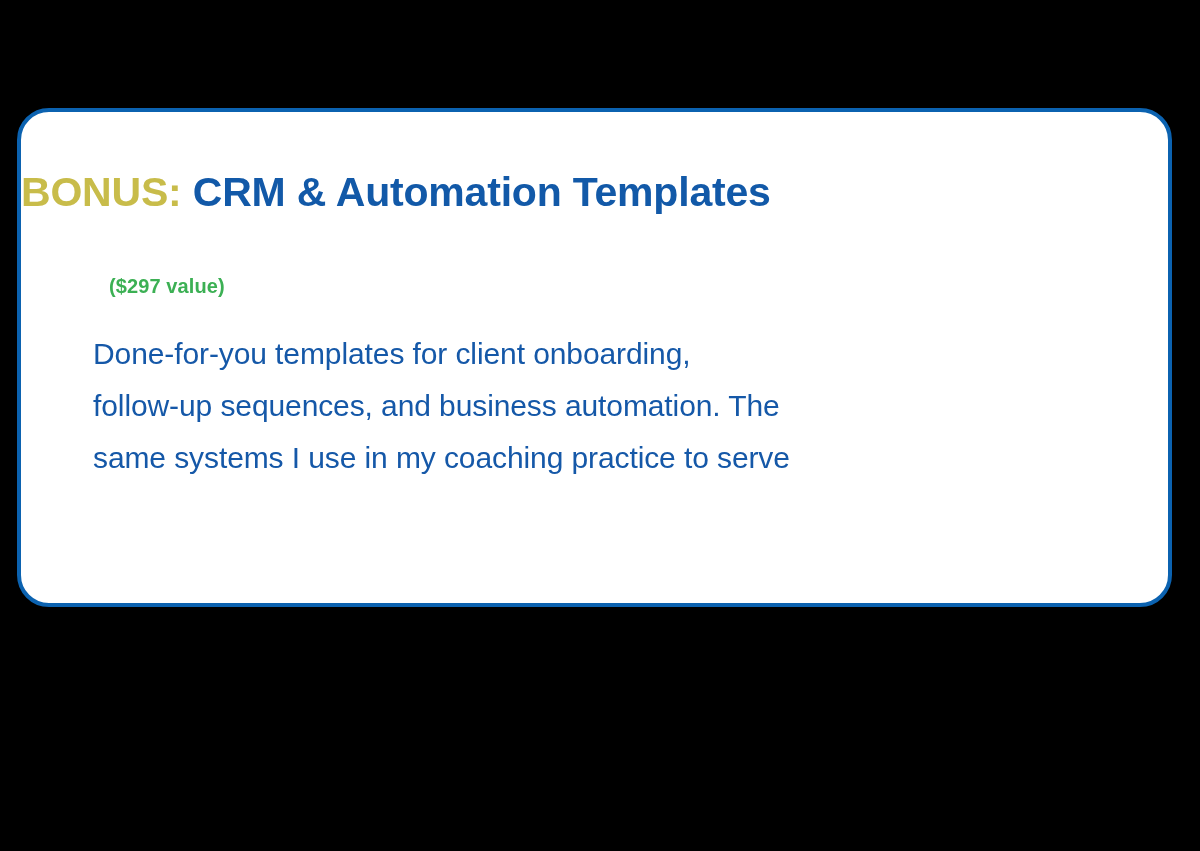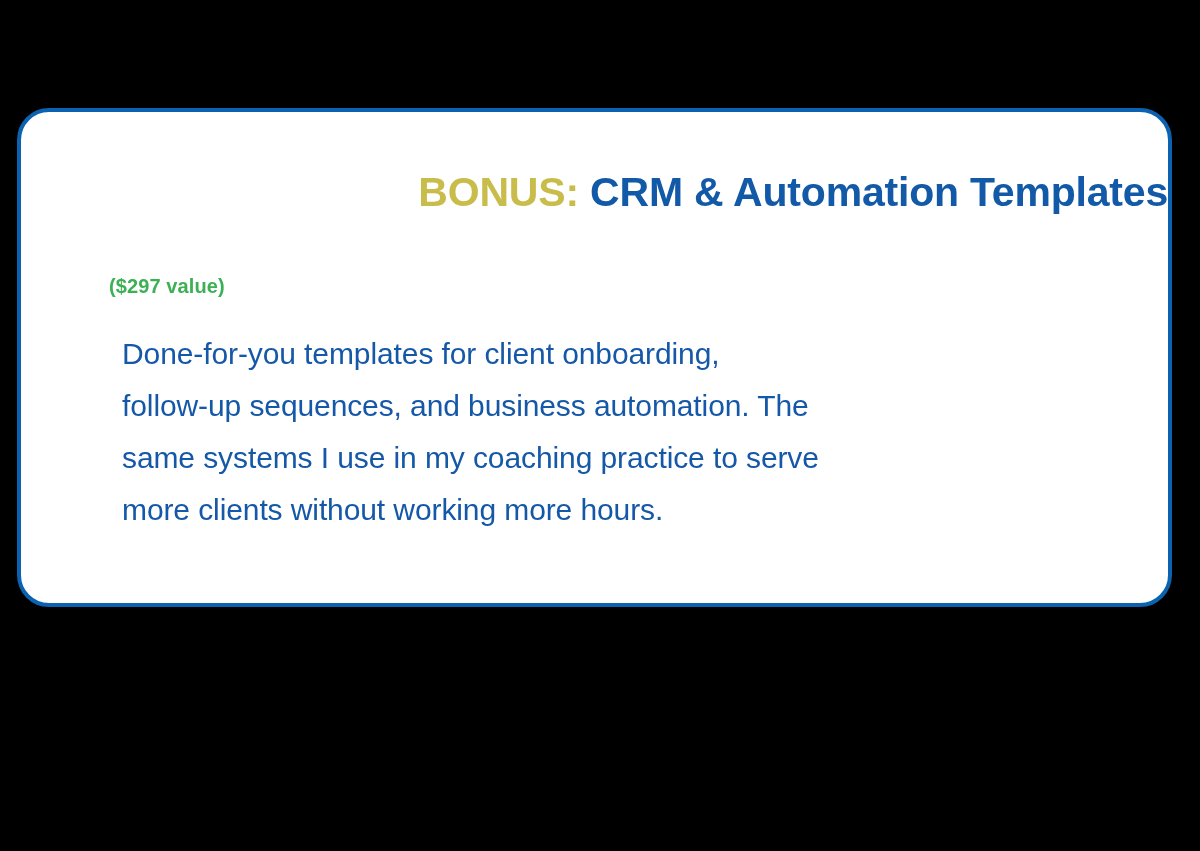--- a/index.html
+++ b/index.html
@@ -43,21 +43,21 @@
     height: 100%;
     box-sizing: border-box;
   }
 
   
   .card-heading {
     position: absolute;
     left: 0;
     right: 0;
     top: 57px;
-    text-align: right;
+    text-align: left;
     font-size: 41px;
     font-weight: bold;
     line-height: 1.15;
     letter-spacing: -0.2px;
     white-space: nowrap;
   }
   .heading-bonus {
     color: #c8bc4a;
   }
   .heading-title {
@@ -71,21 +71,21 @@
     top: 163px;
     font-size: 20px;
     font-weight: bold;
     color: #3cb054;
     letter-spacing: 0.1px;
   }
 
   
   .body-copy {
     position: absolute;
-    left: 101px;
+    left: 72px;
     top: 216px;
     width: 968px;
     font-size: 30px;
     font-weight: normal;
     line-height: 52px;
     color: #1558a8;
     letter-spacing: -0.1px;
   }
   .body-line {
     display: block;
@@ -103,19 +103,18 @@
       <div class="card-heading">
         <span class="heading-bonus">BONUS:</span><span>&nbsp;</span><span class="heading-title">CRM &amp; Automation Templates</span>
       </div>
 
       <div class="value-line">($297 value)</div>
 
       <div class="body-copy">
         <span class="body-line">Done-for-you templates for client onboarding,</span>
         <span class="body-line">follow-up sequences, and business automation. The</span>
         <span class="body-line">same systems I use in my coaching practice to serve</span>
-        <span class="body-line">more clients without working more hours.</span>
       </div>
 
     </div>
   </div>
 
 </div>
 
 </body></html>

